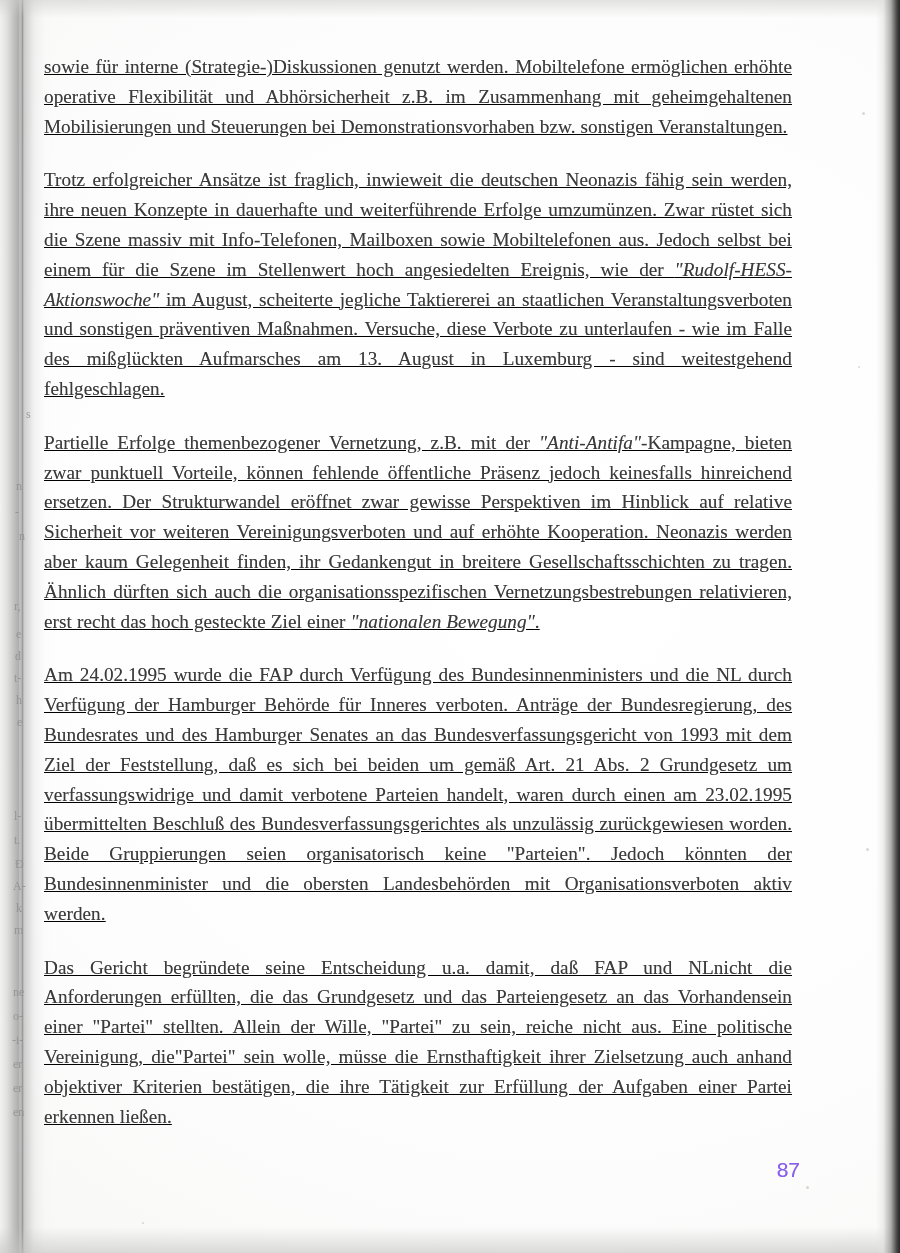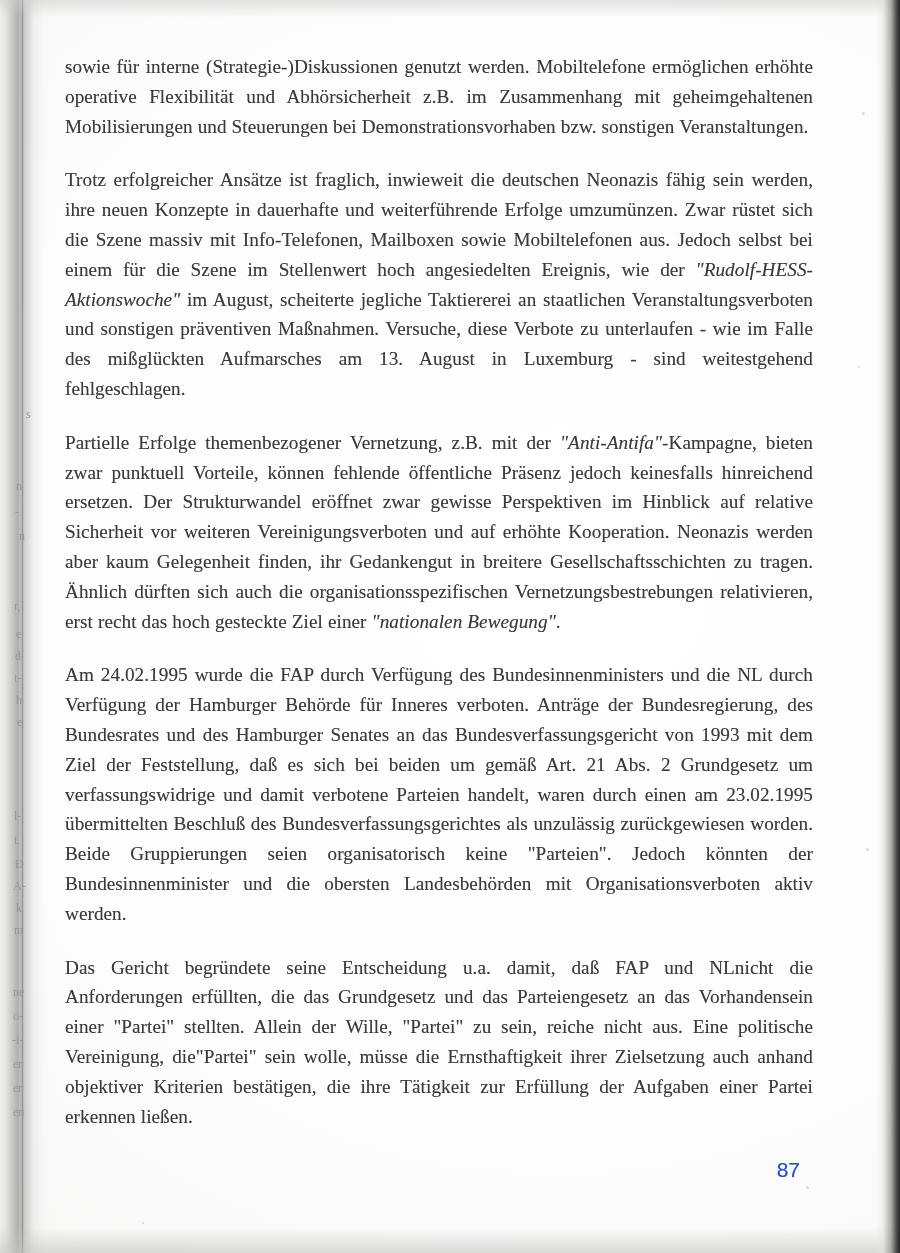--- a/index.html
+++ b/index.html
@@ -115,23 +115,24 @@
     line-height: 1;
     color: #8f8f8f;
     opacity: 0.85;
     white-space: nowrap;
     filter: blur(0.35px);
   }
 
   
   .content {
     position: absolute;
-    left: 65px;
+    left: 44px;
     top: 52px;
     width: 748px;
+    text-decoration: underline;
   }
 
   p.para {
     margin: 0 0 24px 0;
     font-size: 19.2px;
     line-height: 29.8px;
     text-align: justify;
     color: #3b3b3b;
     letter-spacing: 0.05px;
     word-spacing: 0.2px;
@@ -147,21 +148,21 @@
   }
 
   .folio {
     position: absolute;
     left: 0;
     top: 1158px;
     width: 800px;
     text-align: right;
     font-family: "Liberation Sans", "DejaVu Sans", sans-serif;
     font-size: 21px;
-    color: #1d4ed8;
+    color: #8b5cf6;
     text-shadow: 0 0 0.5px rgba(100,100,100,0.5);
   }
 
   
   .speck {
     position: absolute;
     background: #b9b9b7;
     border-radius: 50%;
     pointer-events: none;
     opacity: 0.55;

